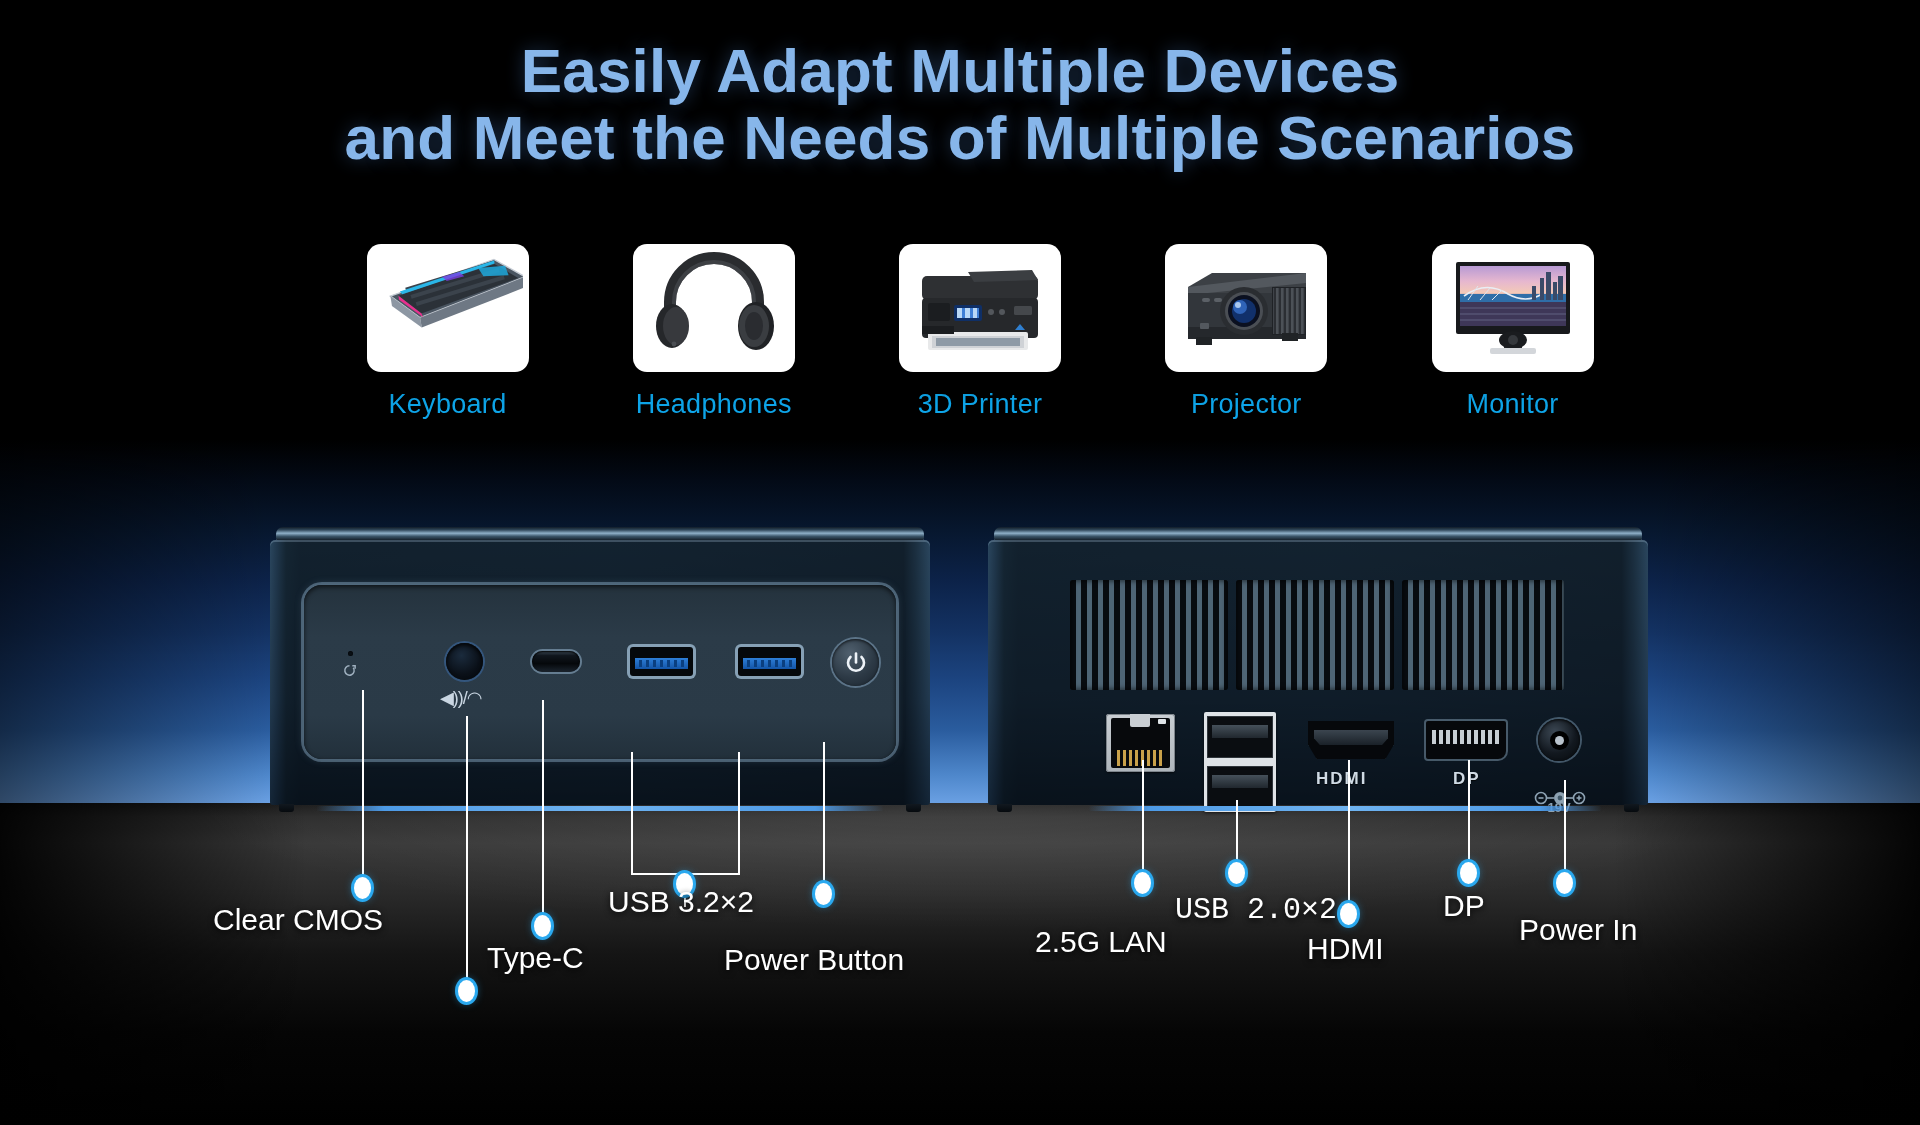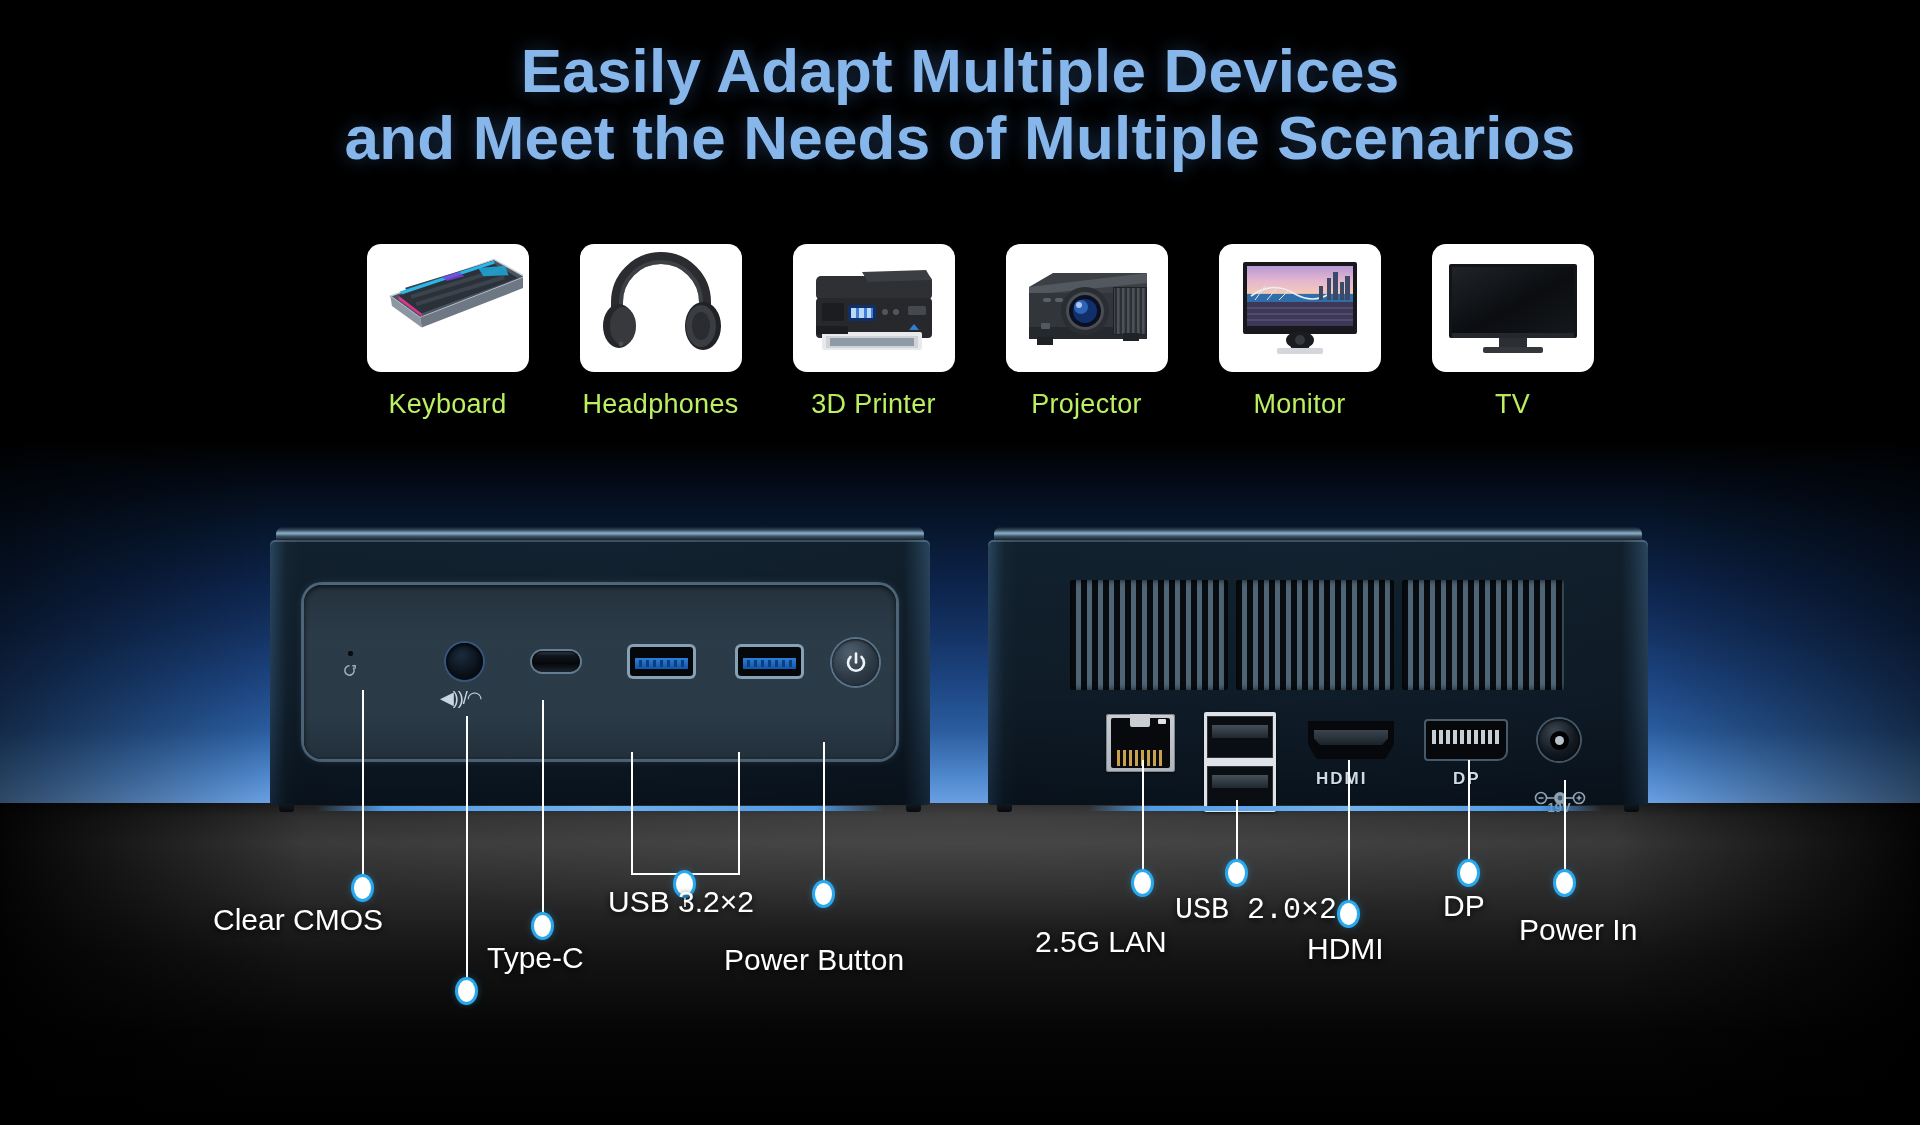--- a/index.html
+++ b/index.html
@@ -72,21 +72,21 @@
     display:flex; justify-content:space-between; align-items:flex-start;
   }
   .device-item { width:175px; display:flex; flex-direction:column; align-items:center; }
   .device-card {
     width:162px; height:128px; background:#ffffff; border-radius:14px;
     display:flex; align-items:center; justify-content:center;
     box-shadow:0 6px 26px rgba(0,0,0,.55);
     overflow:hidden; position:relative;
   }
   .device-label {
-    margin-top:17px; color:#bef264; font-size:27px; letter-spacing:.3px;
+    margin-top:17px; color:#0ea5e9; font-size:27px; letter-spacing:.3px;
     white-space:nowrap;
   }
 
   
   .pc {
     position:absolute;
     border-radius:5px 5px 4px 4px;
   }
   .pc-lid {
     position:absolute; left:6px; right:6px; top:0; height:13px;
@@ -390,40 +390,20 @@
         </g>
         <rect x="58" y="82" width="18" height="14" fill="#2a2c30"></rect>
         <ellipse cx="67" cy="88" rx="14" ry="9" fill="#1a1c1f"></ellipse>
         <circle cx="67" cy="88" r="5" fill="#35383c"></circle>
         <rect x="44" y="96" width="46" height="6" rx="2" fill="#d3d6da"></rect>
       </svg>
     </div>
     <div class="device-label">Monitor</div>
   </div>
 
-  <div class="device-item">
-    <div class="device-card">
-      <svg width="140" height="104" viewBox="0 0 140 104">
-        <rect x="6" y="8" width="128" height="74" rx="2" fill="#121417"></rect>
-        <rect x="9" y="11" width="122" height="66" fill="#0a0c0f"></rect>
-        <rect x="9" y="11" width="122" height="66" fill="url(#tvg)"></rect>
-        <defs>
-          <linearGradient id="tvg" x1="0" y1="0" x2="1" y2="1">
-            <stop offset="0%" stop-color="#1f2429"></stop>
-            <stop offset="55%" stop-color="#0b0d10"></stop>
-            <stop offset="100%" stop-color="#15181c"></stop>
-          </linearGradient>
-        </defs>
-        <rect x="9" y="77" width="122" height="5" fill="#24272b"></rect>
-        <rect x="56" y="82" width="28" height="9" fill="#2b2e32"></rect>
-        <rect x="40" y="91" width="60" height="6" rx="2" fill="#34383d"></rect>
-      </svg>
-    </div>
-    <div class="device-label">TV</div>
-  </div>
 </div>
 
 <div class="pc" id="pc-front" style="left:270px; top:527px; width:660px; height:278px;">
   <div class="pc-lid"></div>
   <div class="pc-body">
     <div id="front-recess">
       <div id="front-ports">
 
         <div class="pinhole-dot" style="left:44px; top:66px;"></div>
         <svg class="cmos-glyph" style="left:38px; top:78px;" viewBox="0 0 16 16">

